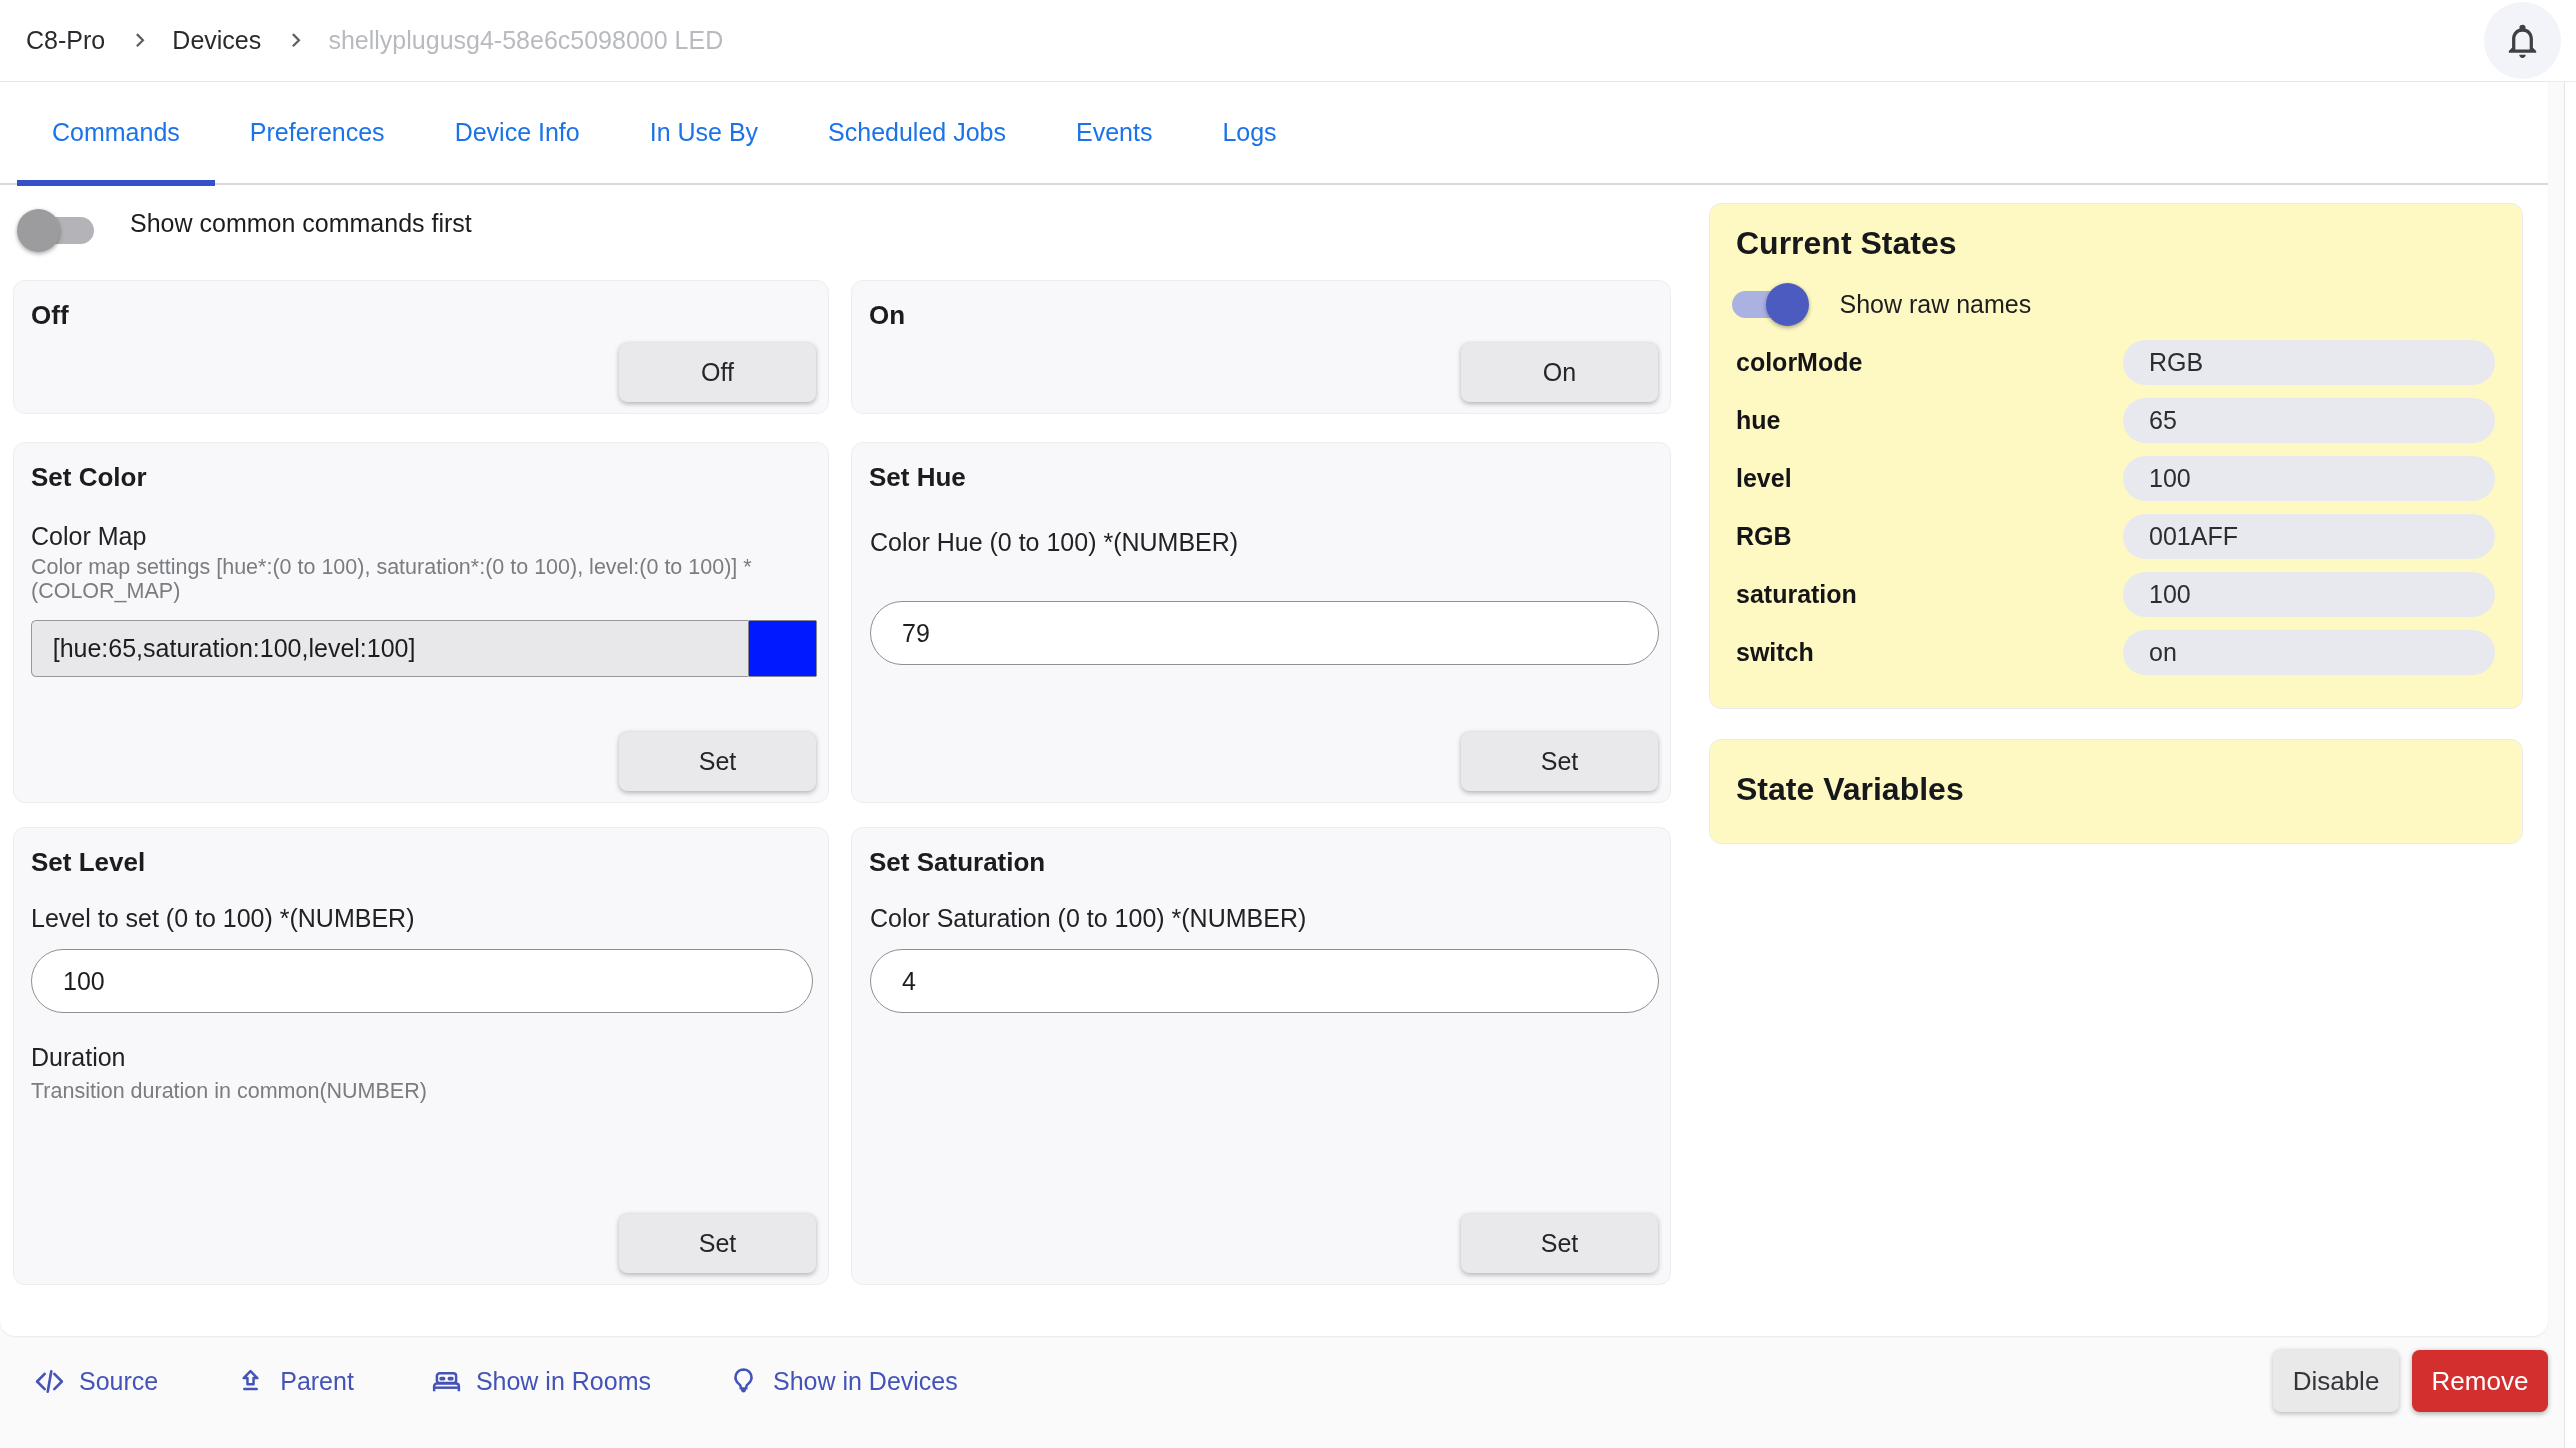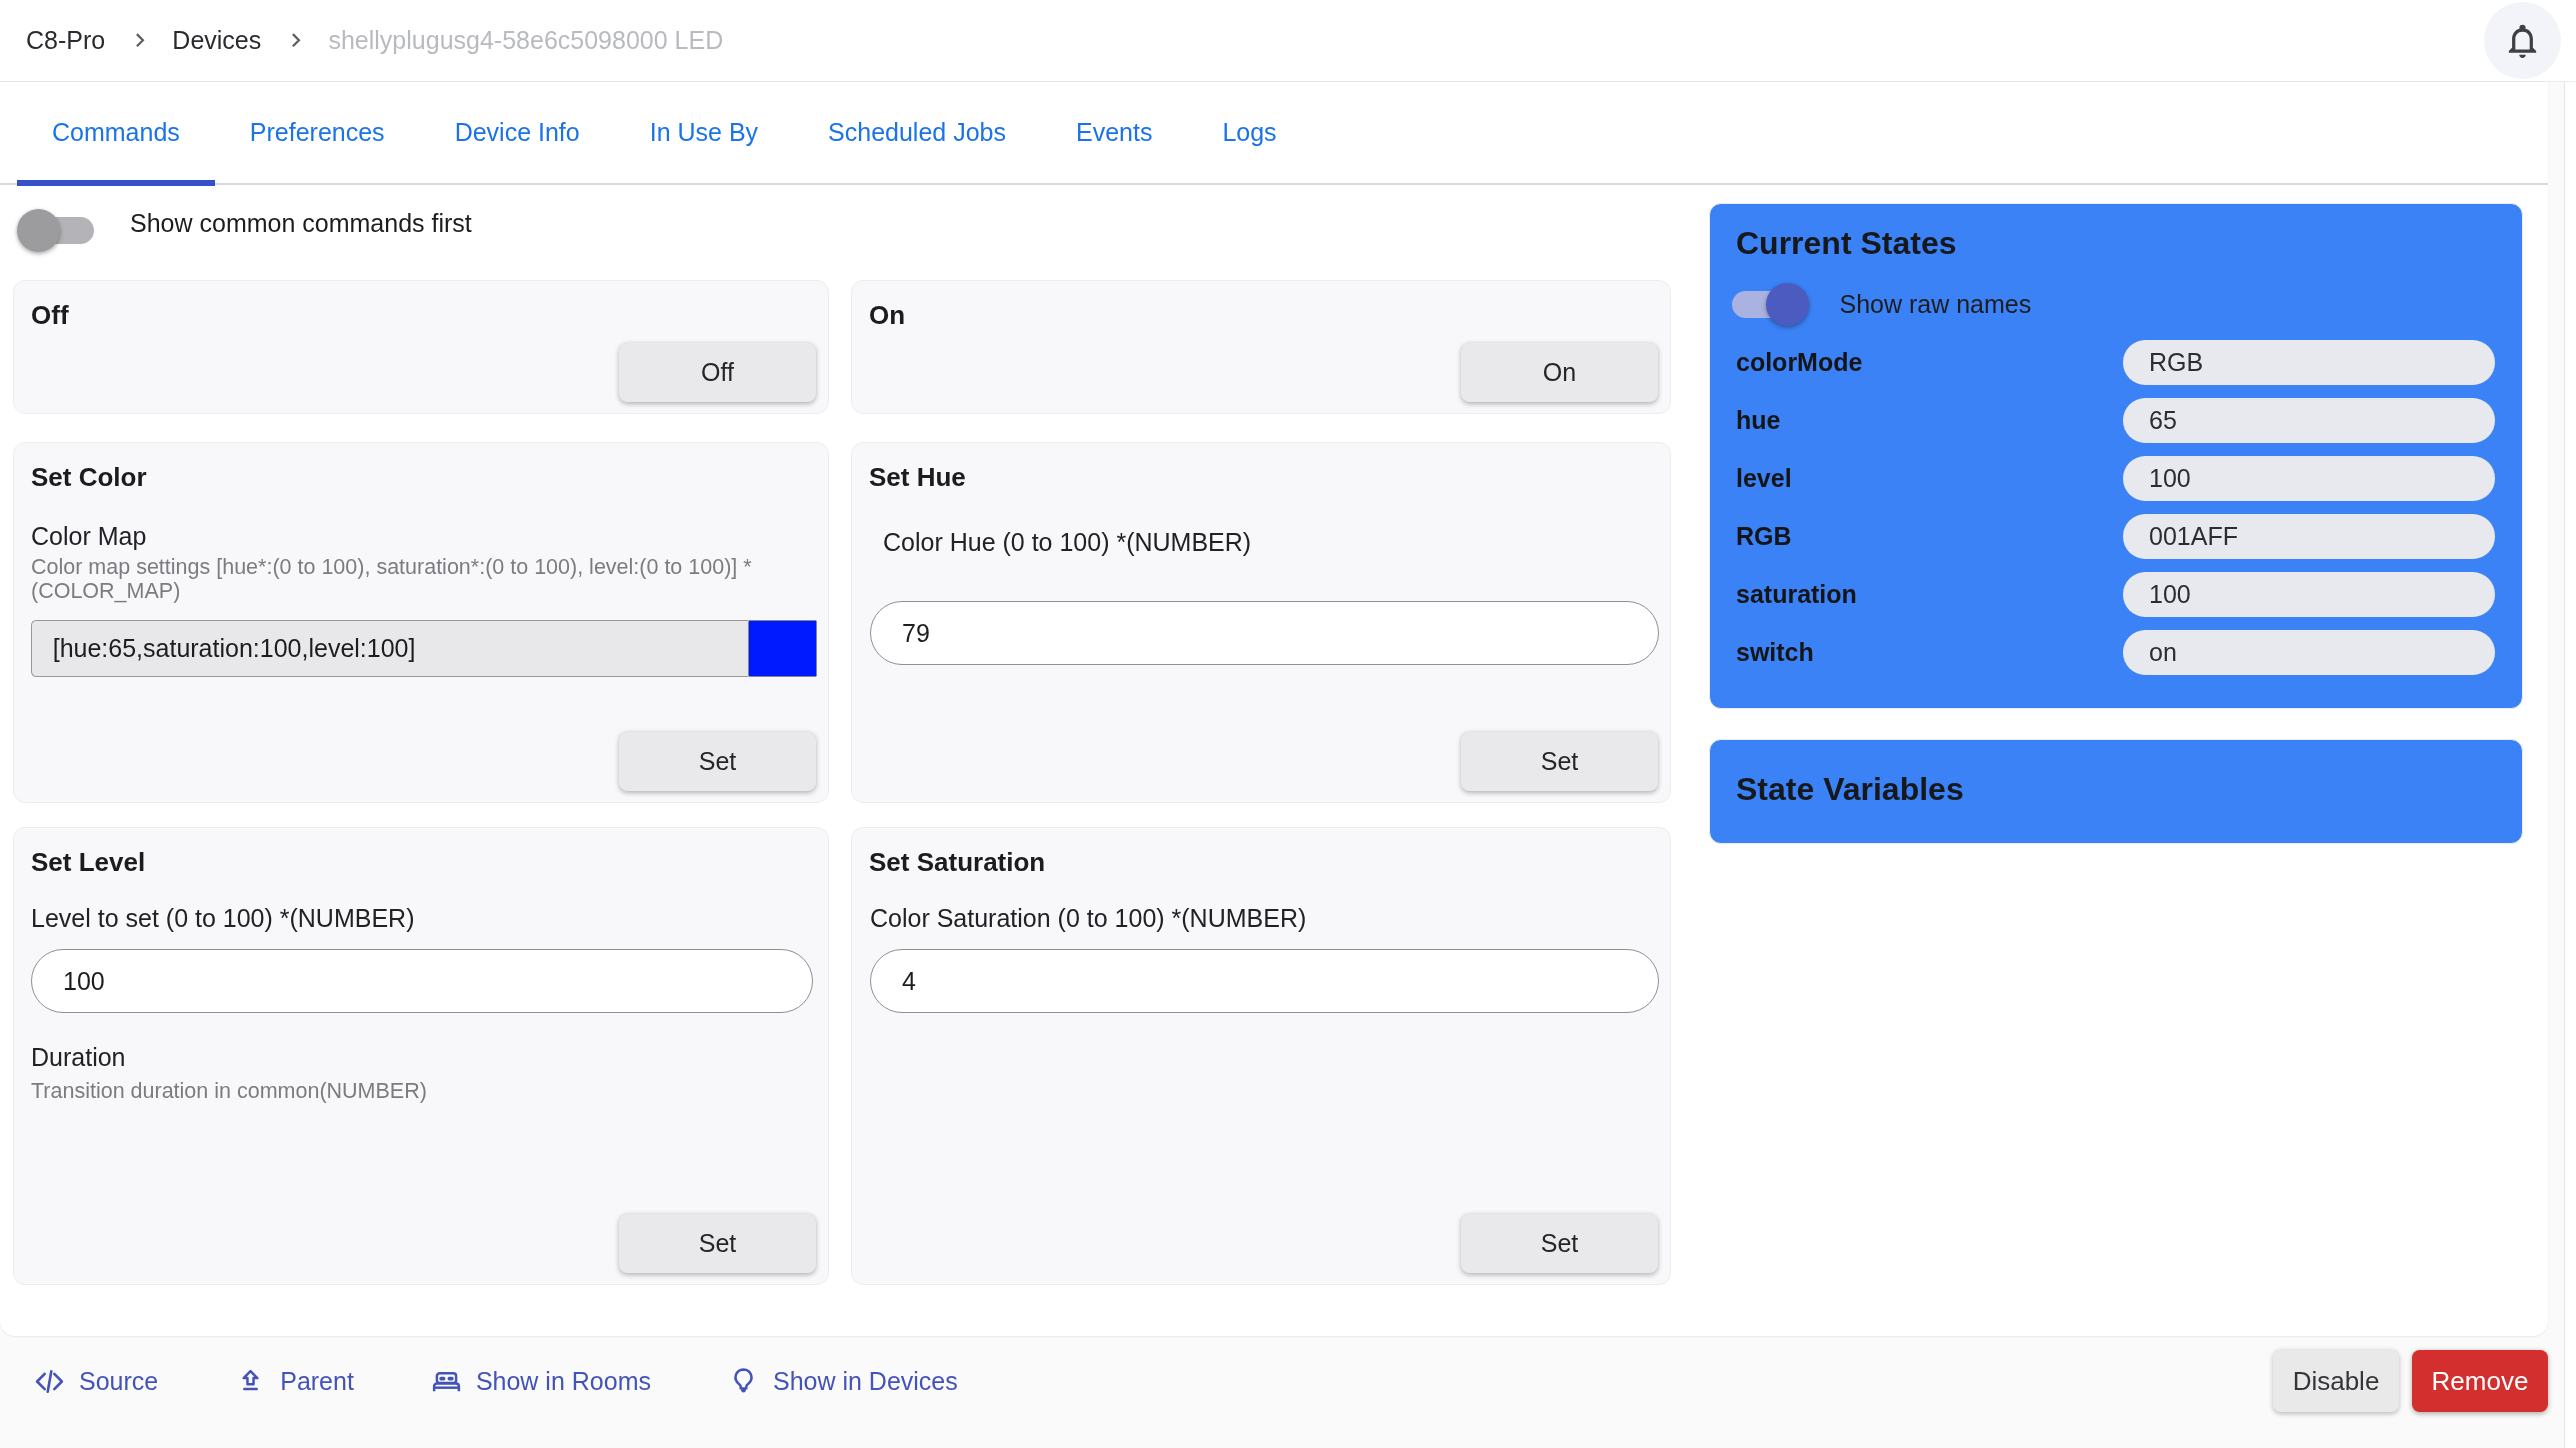--- a/index.html
+++ b/index.html
@@ -97,21 +97,21 @@
 
   .colormap-row { position: absolute; left: 17px; top: 177px; width: 786px; height: 57px; display: flex; }
   .colormap-input {
     flex: 1; height: 100%; border: 1.7px solid #97979c; border-right: none;
     border-radius: 5.2px 0 0 5.2px; background: #e8e8ea; padding: 0 20.7px;
     font-family: inherit; font-size: 25px; color: #1d1d1f; outline: none;
   }
   .swatch { width: 69px; height: 100%; border: 1.7px solid #86868b; border-radius: 1.7px; cursor: pointer; }
 
   
-  .rcard { background: #3b82f6; border: 0.9px solid #ebecf2; }
+  .rcard { background: #fef9c3; border: 0.9px solid #ebecf2; }
   .c-states { left: 1709px; top: 121px; width: 814px; height: 506px; }
   .c-vars   { left: 1709px; top: 657px; width: 814px; height: 105px; }
   .rcard h2 { position: absolute; left: 26px; font-size: 32px; font-weight: 600; color: #17181c; }
   .c-states h2 { top: 20.7px; }
   .c-vars h2 { top: 31px; }
   .raw-toggle-row { position: absolute; left: 21.5px; top: 79px; display: flex; align-items: center; gap: 34px; }
   .states-rows { position: absolute; left: 26px; top: 136px; width: 759px; }
   .state-row { display: flex; align-items: center; height: 45px; margin-bottom: 13px; }
   .state-name { flex: 1; font-size: 25px; font-weight: 600; color: #151518; }
   .state-pill {
@@ -202,21 +202,21 @@
       <div class="helper" style="top:112px; width:766px">Color map settings [hue*:(0 to 100), saturation*:(0 to 100), level:(0 to 100)] *(COLOR_MAP)</div>
       <div class="colormap-row">
         <input class="colormap-input" type="text" value="[hue:65,saturation:100,level:100]" style="">
         <div class="swatch" style="background: rgb(0, 26, 255);"></div>
       </div>
       <button class="btn">Set</button>
     </div>
 
     <div class="card c-hue">
       <h3>Set Hue</h3>
-      <div class="field-label" style="top:85px; left:31px">Color Hue (0 to 100) *(NUMBER)</div>
+      <div class="field-label" style="top:85px; left:18px">Color Hue (0 to 100) *(NUMBER)</div>
       <input class="pill-input" style="top: 158px; left: 18px; width: 789px;" type="text" value="79">
       <button class="btn">Set</button>
     </div>
 
     <div class="card c-level">
       <h3>Set Level</h3>
       <div class="field-label" style="top:76px">Level to set (0 to 100) *(NUMBER)</div>
       <input class="pill-input" style="top: 121px; width: 782px;" type="text" value="100">
       <div class="field-label" style="top:215px">Duration</div>
       <div class="helper" style="top:251px">Transition duration in common(NUMBER)</div>

